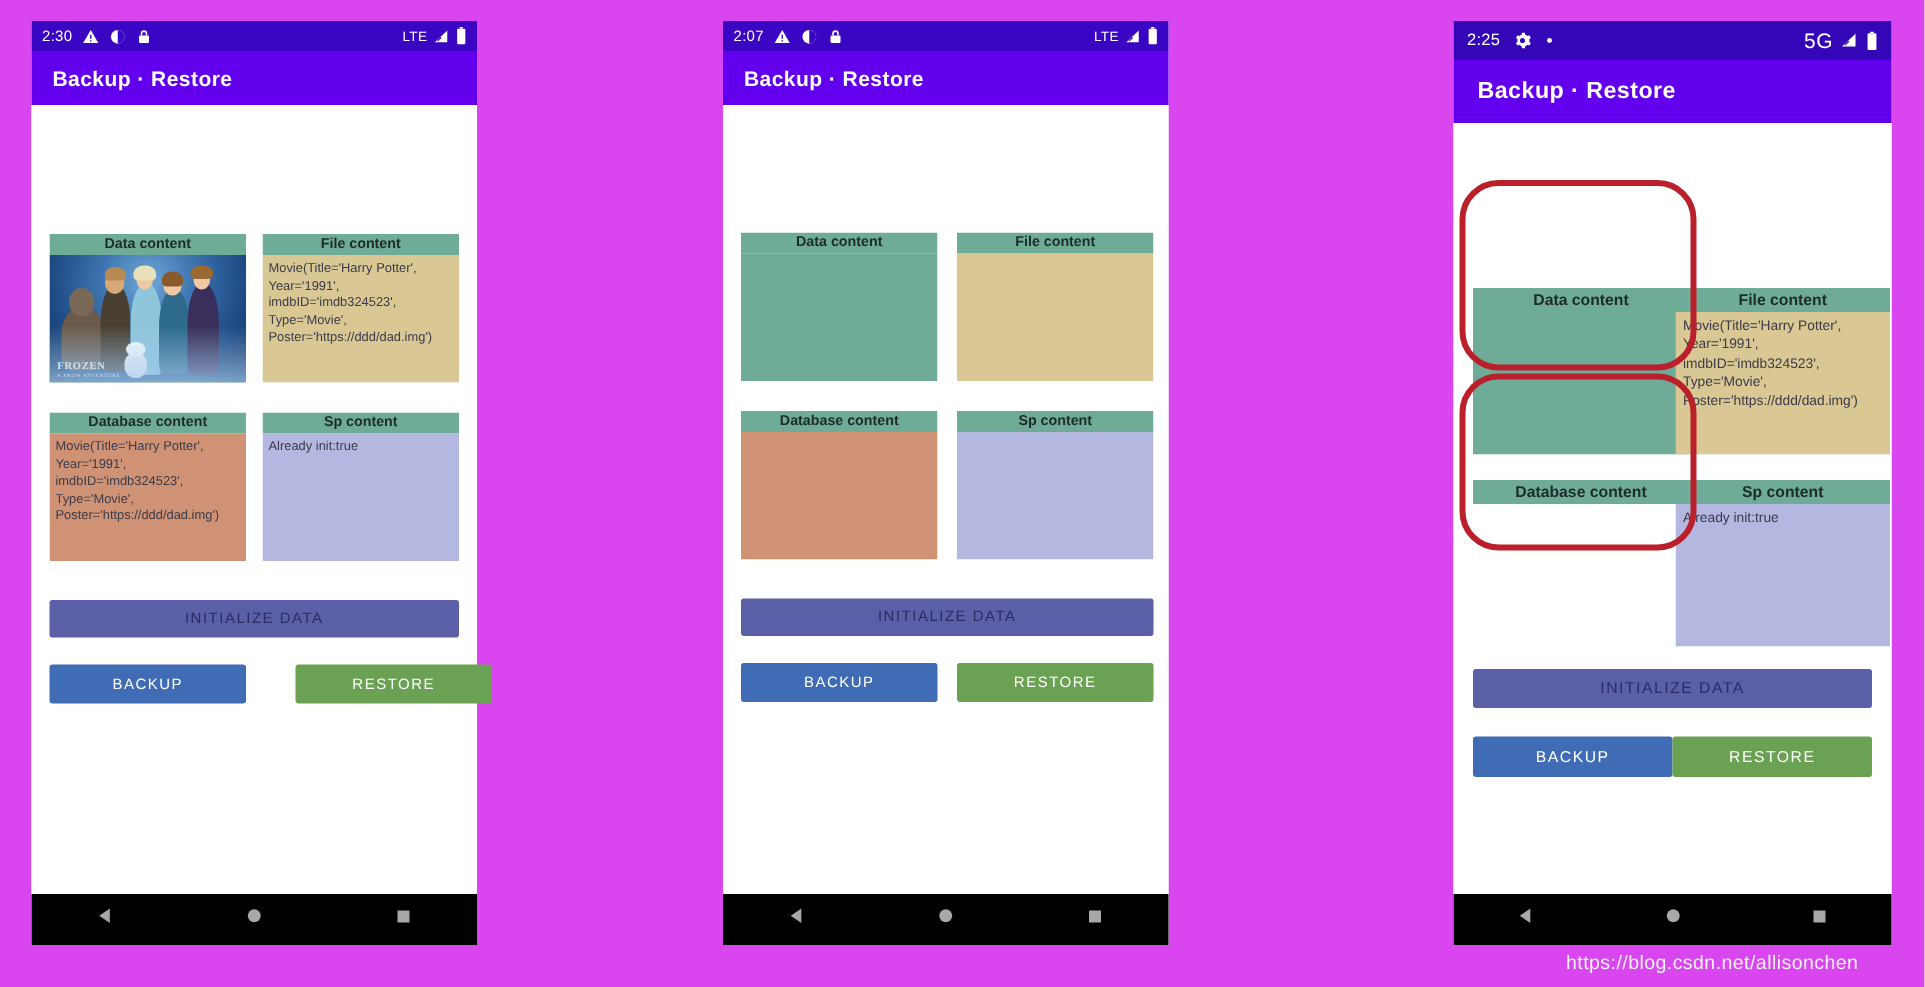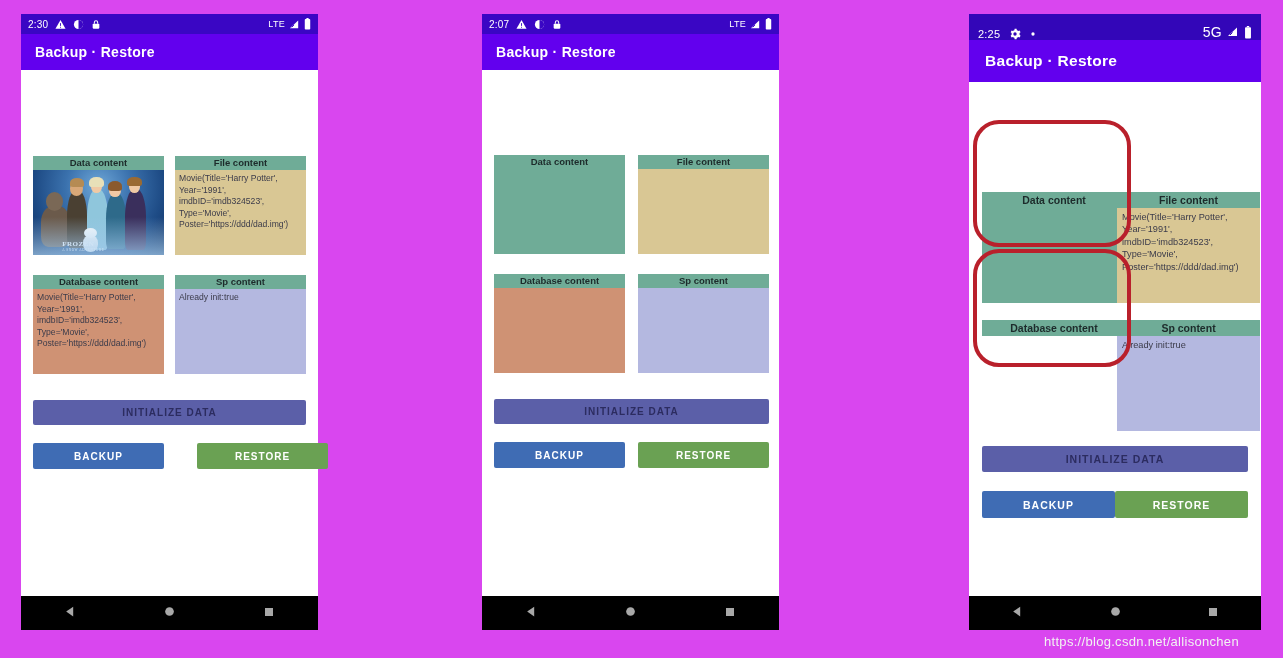--- a/index.html
+++ b/index.html
@@ -75,21 +75,21 @@
     position: absolute; left: 4%; bottom: 4%;
     color: #cfe3f5; font-weight: 700; letter-spacing: .5px;
     font-family: "Liberation Serif", serif;
   }
   .poster .wm small { display: block; font-weight: 400; letter-spacing: .6px; }
 
   
   .btn {
     position: absolute;
     display: flex; align-items: center; justify-content: center;
-    color: #ffffff; font-weight: 700; letter-spacing: 1px;
+    color: #ffffff; font-weight: 400; letter-spacing: 1px;
     border-radius: 2px; box-sizing: border-box; text-align: right;
   }
   .btn-init   { background: #5b5fa8; color: #2c2c60; }
   .btn-backup { background: #3f6cb4; }
   .btn-restore{ background: #6aa153; }
 
   .navbar {
     position: absolute; left: 0; right: 0; bottom: 0;
     background: #000000;
     display: flex; align-items: center; justify-content: space-around;
@@ -191,21 +191,21 @@
               <div class="fig" style="left:56%; bottom:7%;  width:15%; height:66%; background:#2e6a8a; border-radius:45% 45% 14% 14%;"></div>
               <div class="fig head" style="left:58%; bottom:68%; width:9%;  height:15%; background:#f0c9a4;"></div>
               <div class="fig" style="left:57%; bottom:75%; width:11%; height:12%; background:#8a5a2e; border-radius:50% 50% 25% 25%;"></div>
               <div class="fig" style="left:70%; bottom:6%;  width:16%; height:72%; background:#3a2f5c; border-radius:45% 45% 14% 14%;"></div>
               <div class="fig head" style="left:73%; bottom:73%; width:9%;  height:16%; background:#f0c9a4;"></div>
               <div class="fig" style="left:72%; bottom:81%; width:11%; height:11%; background:#9a6a32; border-radius:50% 50% 25% 25%;"></div>
 
               <div class="fig" style="left:38%; bottom:3%;  width:12%; height:20%; background:#f2f6f8; border-radius:45%;"></div>
               <div class="fig head" style="left:39%; bottom:20%; width:10%; height:12%; background:#f8fbfc;"></div>
               <div class="snowglow"></div>
-              <div class="wm" style="font-size:7px;margin-left:24px;">
+              <div class="wm" style="font-size:7px;">
                 <span>FROZEN</span>
                 <small style="font-size:3.2px;">A SNOW ADVENTURE</small>
               </div>
             </div>
           </div>
         </div>
 
         <div class="card" style="left:154px; top:86px; width:131px; height:99px;">
           <div class="hdr" style="font-size:9.5px; line-height:14px; height:14px;">File content</div>
           <div class="body body-tan" style="height:85px; font-size:8.6px; line-height:11.6px; padding:3px 4px;">Movie(Title='Harry Potter', Year='1991', imdbID='imdb324523', Type='Movie', Poster='https://ddd/dad.img')</div>
@@ -337,21 +337,21 @@
         <svg width="12" height="12" viewBox="0 0 24 24">
             <rect x="4" y="4" width="16" height="16" fill="#d8d8d8"></rect>
           </svg>
       </span>
     </div>
   </div>
 
 
   <div class="phone" style="left:969px; top:14px; width:292px; height:616px;">
 
-    <div class="statusbar" style="height:26px; padding:0 9px; font-size:11px; background:#3306b8;align-items:flex-end;">
+    <div class="statusbar" style="height:26px; padding:0 9px; font-size:11px; background:#3306b8;">
       <div class="sb-left" style="gap:9px;">
         <span class="sb-time">2:25</span>
         <span class="sb-ico">
           <svg width="12" height="12" viewBox="0 0 24 24">
             <path fill="#fff" d="M12 8a4 4 0 1 0 0 8 4 4 0 0 0 0-8zm9.2 4c0-.6-.06-1.2-.16-1.77l2.1-1.63-2-3.46-2.5 1a8.9 8.9 0 0 0-3.06-1.78L15.2 1.5h-4l-.38 2.86A8.9 8.9 0 0 0 7.76 6.1l-2.5-1-2 3.46 2.1 1.63a9.3 9.3 0 0 0 0 3.54l-2.1 1.63 2 3.46 2.5-1a8.9 8.9 0 0 0 3.06 1.78l.38 2.86h4l.38-2.86a8.9 8.9 0 0 0 3.06-1.78l2.5 1 2-3.46-2.1-1.63c.1-.57.16-1.17.16-1.77z"></path>
             <circle cx="12" cy="12" r="3.4" fill="#3306b8"></circle>
           </svg>
         </span>
         <span class="sb-ico">
           <svg width="6" height="6" viewBox="0 0 8 8">

